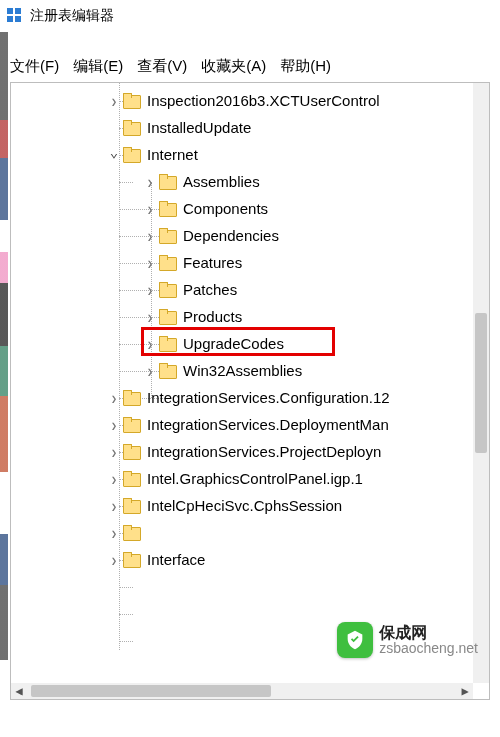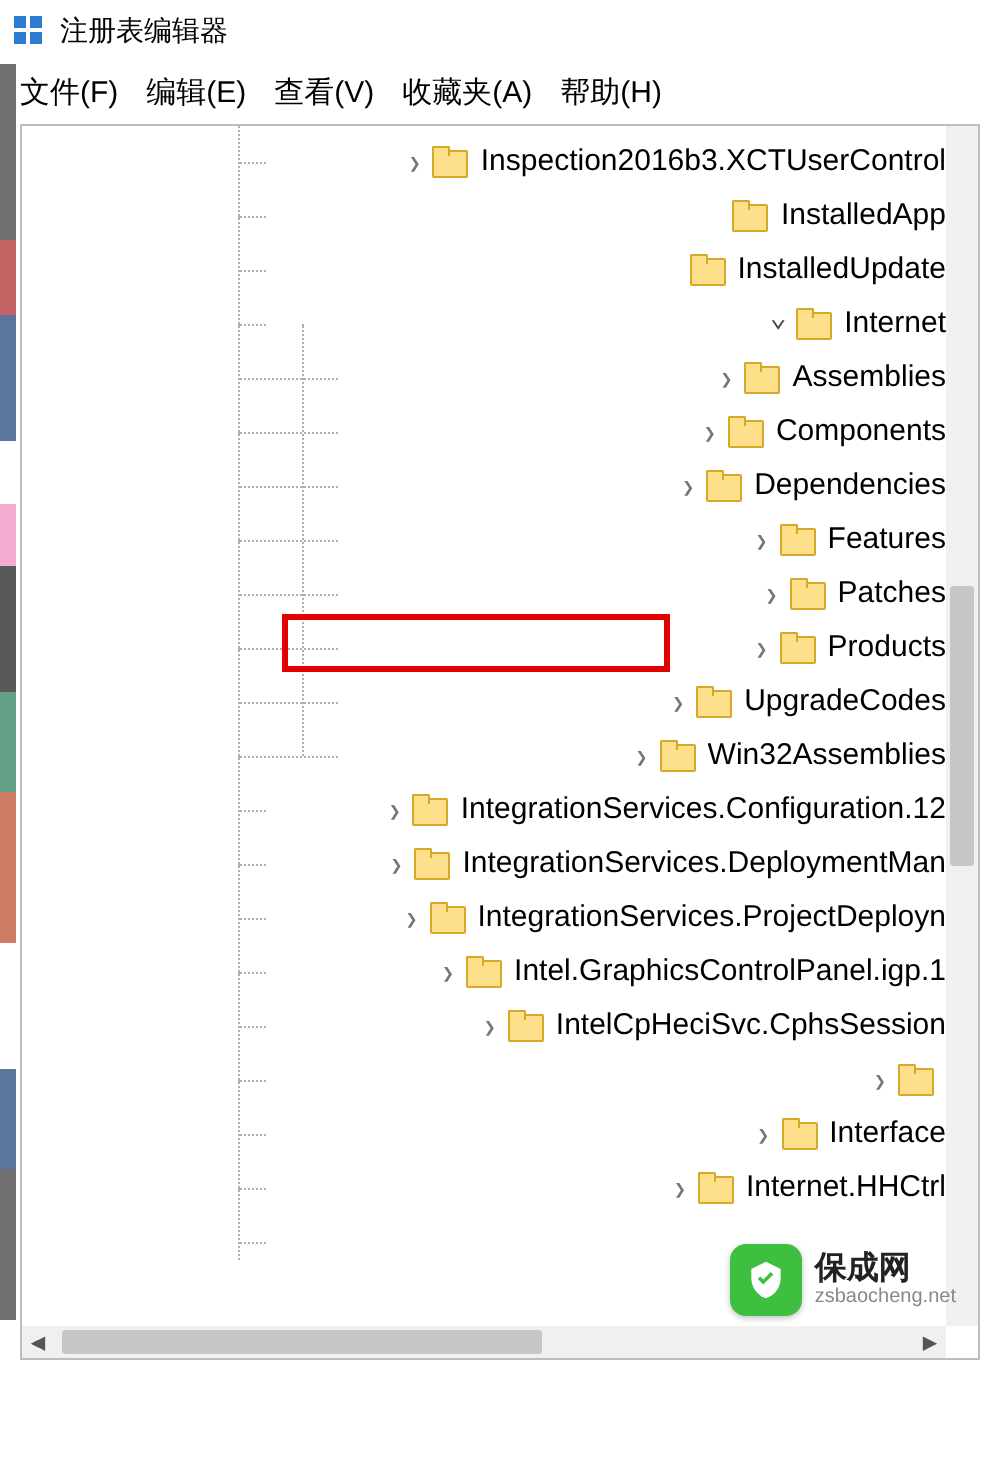--- a/index.html
+++ b/index.html
@@ -36,42 +36,41 @@
   .app-icon svg { display:block; }
   .title-text {
     font-size: 14px;
   }
   .menubar {
     display: flex;
     gap: 14px;
     padding: 4px 10px 6px 10px;
     font-size: 15px;
   }
-  .menu-item { cursor: default; }
+  .menu-item { cursor: default; margin-top: 20px; }
   .content-frame {
     margin: 0 10px;
     border: 1px solid #bdbdbd;
     height: 618px;
     position: relative;
     box-sizing: border-box;
     background: #fff;
   }
   .tree {
     position: absolute;
     left: 0; top: 0; right: 16px; bottom: 16px;
     overflow: hidden;
     padding-top: 4px;
   }
   .tree-row {
     display: flex;
     align-items: center;
     height: 27px;
     white-space: nowrap;
     position: relative;
-    justify-content: flex-end;
   }
   .indent { display:inline-block; }
   .expander {
     width: 18px;
     text-align: center;
     color: #666;
     font-size: 12px;
     font-family: Consolas, monospace;
     cursor: default;
   }
@@ -172,21 +171,21 @@
   .watermark-badge {
     width: 36px; height: 36px;
     border-radius: 8px;
     background: #3fbf3f;
     display:flex; align-items:center; justify-content:center;
     color:#fff; font-weight:bold;
     box-shadow: 0 1px 3px rgba(0,0,0,0.25);
   }
   .watermark-text { line-height:1.1; }
   .watermark-text .cn { font-size:16px; font-weight:bold; color:#222; }
-  .watermark-text .en { font-size:10px; color:#888; }
+  .watermark-text .en { font-size:14px; color:#888; }
   .tree-lines {
     position:absolute;
     left:0; top:0;
     width:100%; height:100%;
     pointer-events:none;
     z-index:0;
   }
   .tree-row > * { position:relative; z-index:1; }
   .dotline-v {
     position:absolute;
@@ -262,26 +261,20 @@
     <div class="tree-row">
           <span class="indent" style="width:94px"></span>
           <span class="expander collapsed"></span>
           <span class="folder-icon"></span>
           <span class="node-label">Inspection2016b3.XCTUserControl</span>
         </div>
         <div class="tree-row">
           <span class="indent" style="width:94px"></span>
           <span class="expander "></span>
           <span class="folder-icon"></span>
-          <span class="node-label">InstalledApp</span>
-        </div>
-        <div class="tree-row">
-          <span class="indent" style="width:94px"></span>
-          <span class="expander "></span>
-          <span class="folder-icon"></span>
           <span class="node-label">InstalledUpdate</span>
         </div>
         <div class="tree-row">
           <span class="indent" style="width:94px"></span>
           <span class="expander expanded"></span>
           <span class="folder-icon"></span>
           <span class="node-label">Internet</span>
         </div>
         <div class="tree-row">
           <span class="indent" style="width:130px"></span>
@@ -364,26 +357,20 @@
         <div class="tree-row">
           <span class="indent" style="width:94px"></span>
           <span class="expander collapsed"></span>
           <span class="folder-icon"></span>
         </div>
         <div class="tree-row">
           <span class="indent" style="width:94px"></span>
           <span class="expander collapsed"></span>
           <span class="folder-icon"></span>
           <span class="node-label">Interface</span>
-        </div>
-        <div class="tree-row">
-          <span class="indent" style="width:94px"></span>
-          <span class="expander collapsed"></span>
-          <span class="folder-icon"></span>
-          <span class="node-label">Internet.HHCtrl</span>
         </div>
         <div class="highlight" style="left: 130px; top: 244px; width: 194px; height: 29px;"></div>
       </div>
     <div class="vscroll">
       <div class="vscroll-thumb"></div>
     </div>
     <div class="hscroll">
       <span class="arrow">◀</span>
       <div class="hscroll-thumb"></div>
       <span class="arrow">▶</span>

